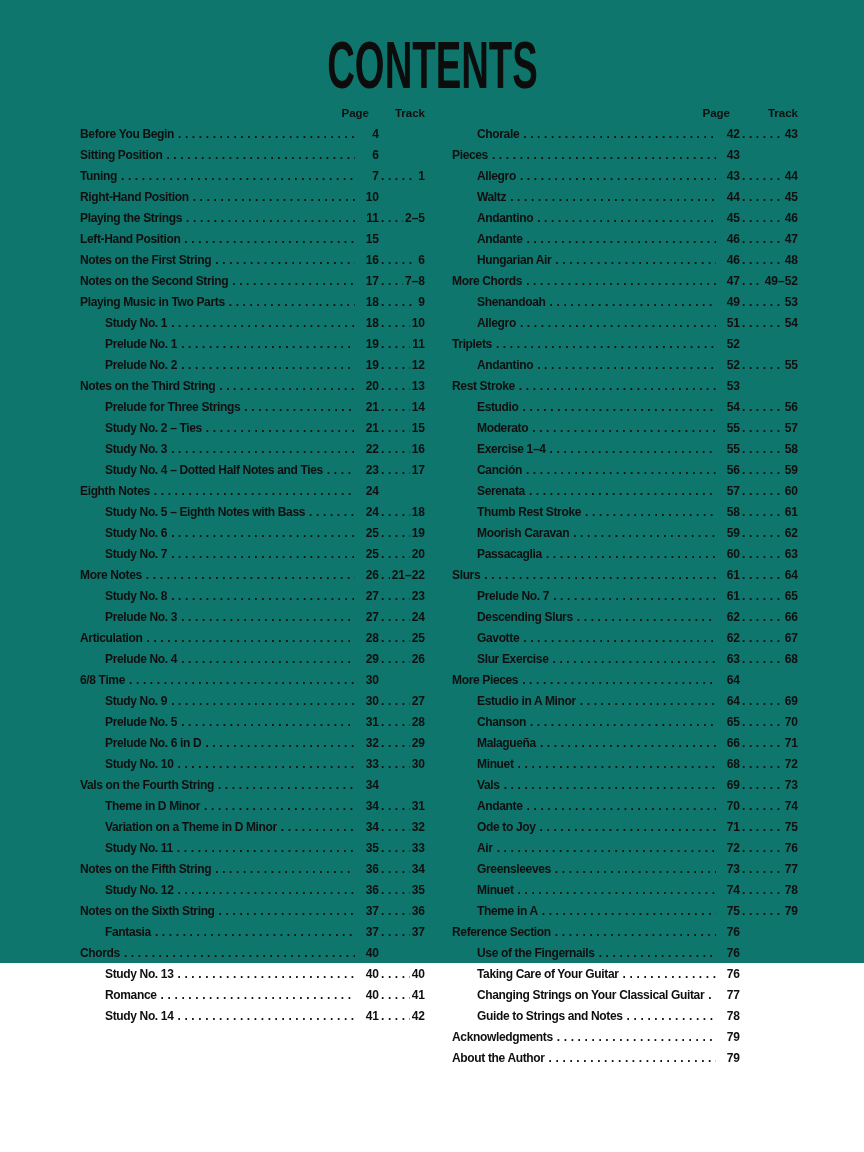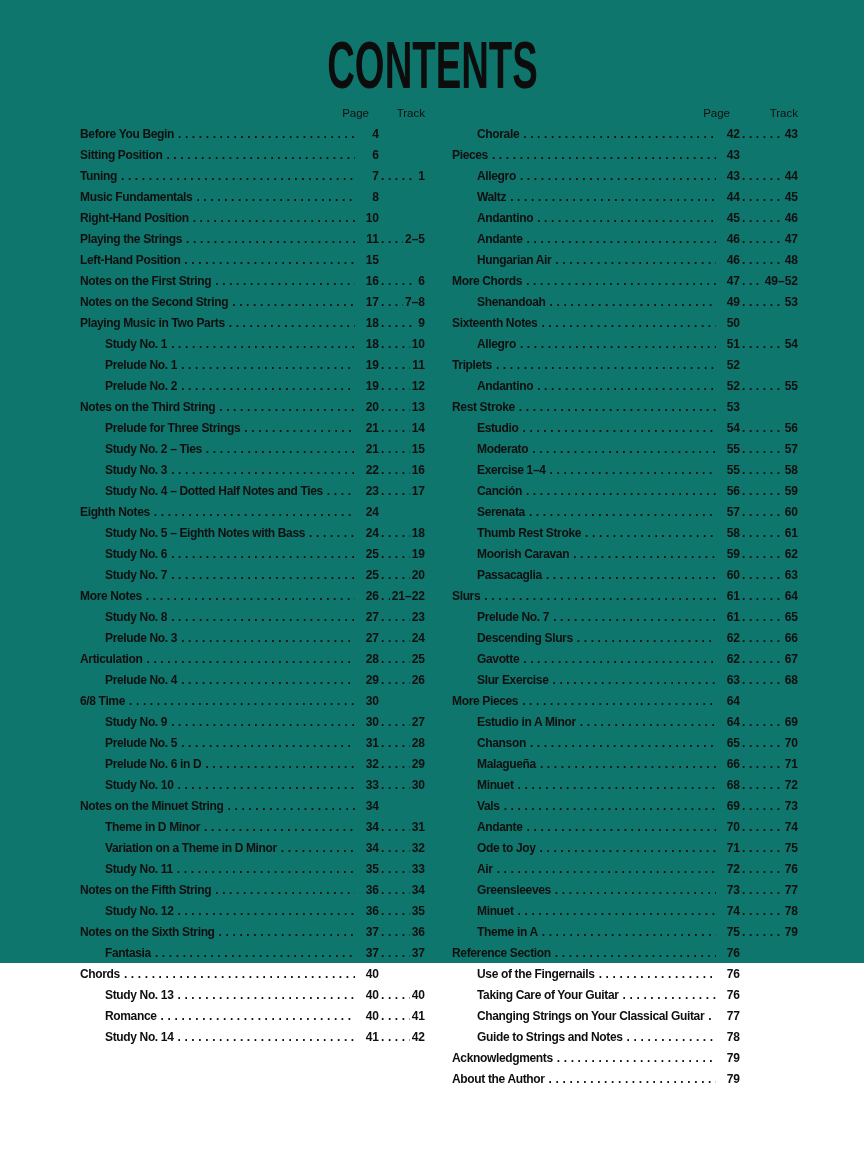--- a/index.html
+++ b/index.html
@@ -18,21 +18,21 @@
     display:inline-block;
     font-size:66px;font-weight:800;letter-spacing:0px;
     transform:scaleX(0.58);transform-origin:center;
     white-space:nowrap;color:#0c0c0c;
   }
   .cols{display:flex;padding-left:80px;margin-top:2px;}
   .col{width:345px;}
   .col2{margin-left:27px;width:346px;}
   .hdr{
     display:flex;align-items:baseline;height:22px;line-height:22px;
-    font-size:11.5px;font-weight:normal;
+    font-size:11.5px;font-weight:bold;
   }
   .hspacer{flex:1;}
   .hdr .page-h{min-width:26px;text-align:right;}
   .col1 .hdr .track-h{width:46px;text-align:right;padding-right:0px;}
   .col2 .hdr .track-h{width:58px;text-align:right;}
   .hdr .track-h{margin-left:10px;}
   .rows{}
   .row{
     display:flex;align-items:baseline;
     height:21px;line-height:21px;
@@ -86,26 +86,20 @@
           <div class="row">
             <span class="label">Tuning</span>
             <span class="dots"></span>
             <span class="page-num">7</span>
             <span class="track-cell">
               <span class="dots tdots"></span>
               <span class="track-num">1</span>
             </span>
           </div>
           <div class="row">
-            <span class="label">Music Fundamentals</span>
-            <span class="dots"></span>
-            <span class="page-num">8</span>
-            <span class="track-cell"></span>
-          </div>
-          <div class="row">
             <span class="label">Right-Hand Position</span>
             <span class="dots"></span>
             <span class="page-num">10</span>
             <span class="track-cell"></span>
           </div>
           <div class="row">
             <span class="label">Playing the Strings</span>
             <span class="dots"></span>
             <span class="page-num">11</span>
             <span class="track-cell">
@@ -332,21 +326,21 @@
           <div class="row indent">
             <span class="label">Study No. 10</span>
             <span class="dots"></span>
             <span class="page-num">33</span>
             <span class="track-cell">
               <span class="dots tdots"></span>
               <span class="track-num">30</span>
             </span>
           </div>
           <div class="row">
-            <span class="label">Notes on the Minuet String</span>
+            <span class="label">Vals on the Fourth String</span>
             <span class="dots"></span>
             <span class="page-num">34</span>
             <span class="track-cell"></span>
           </div>
           <div class="row indent">
             <span class="label">Theme in D Minor</span>
             <span class="dots"></span>
             <span class="page-num">34</span>
             <span class="track-cell">
               <span class="dots tdots"></span>
@@ -521,26 +515,20 @@
           </div>
           <div class="row indent">
             <span class="label">Shenandoah</span>
             <span class="dots"></span>
             <span class="page-num">49</span>
             <span class="track-cell">
               <span class="dots tdots"></span>
               <span class="track-num">53</span>
             </span>
           </div>
-          <div class="row">
-            <span class="label">Sixteenth Notes</span>
-            <span class="dots"></span>
-            <span class="page-num">50</span>
-            <span class="track-cell"></span>
-          </div>
           <div class="row indent">
             <span class="label">Allegro</span>
             <span class="dots"></span>
             <span class="page-num">51</span>
             <span class="track-cell">
               <span class="dots tdots"></span>
               <span class="track-num">54</span>
             </span>
           </div>
           <div class="row">

